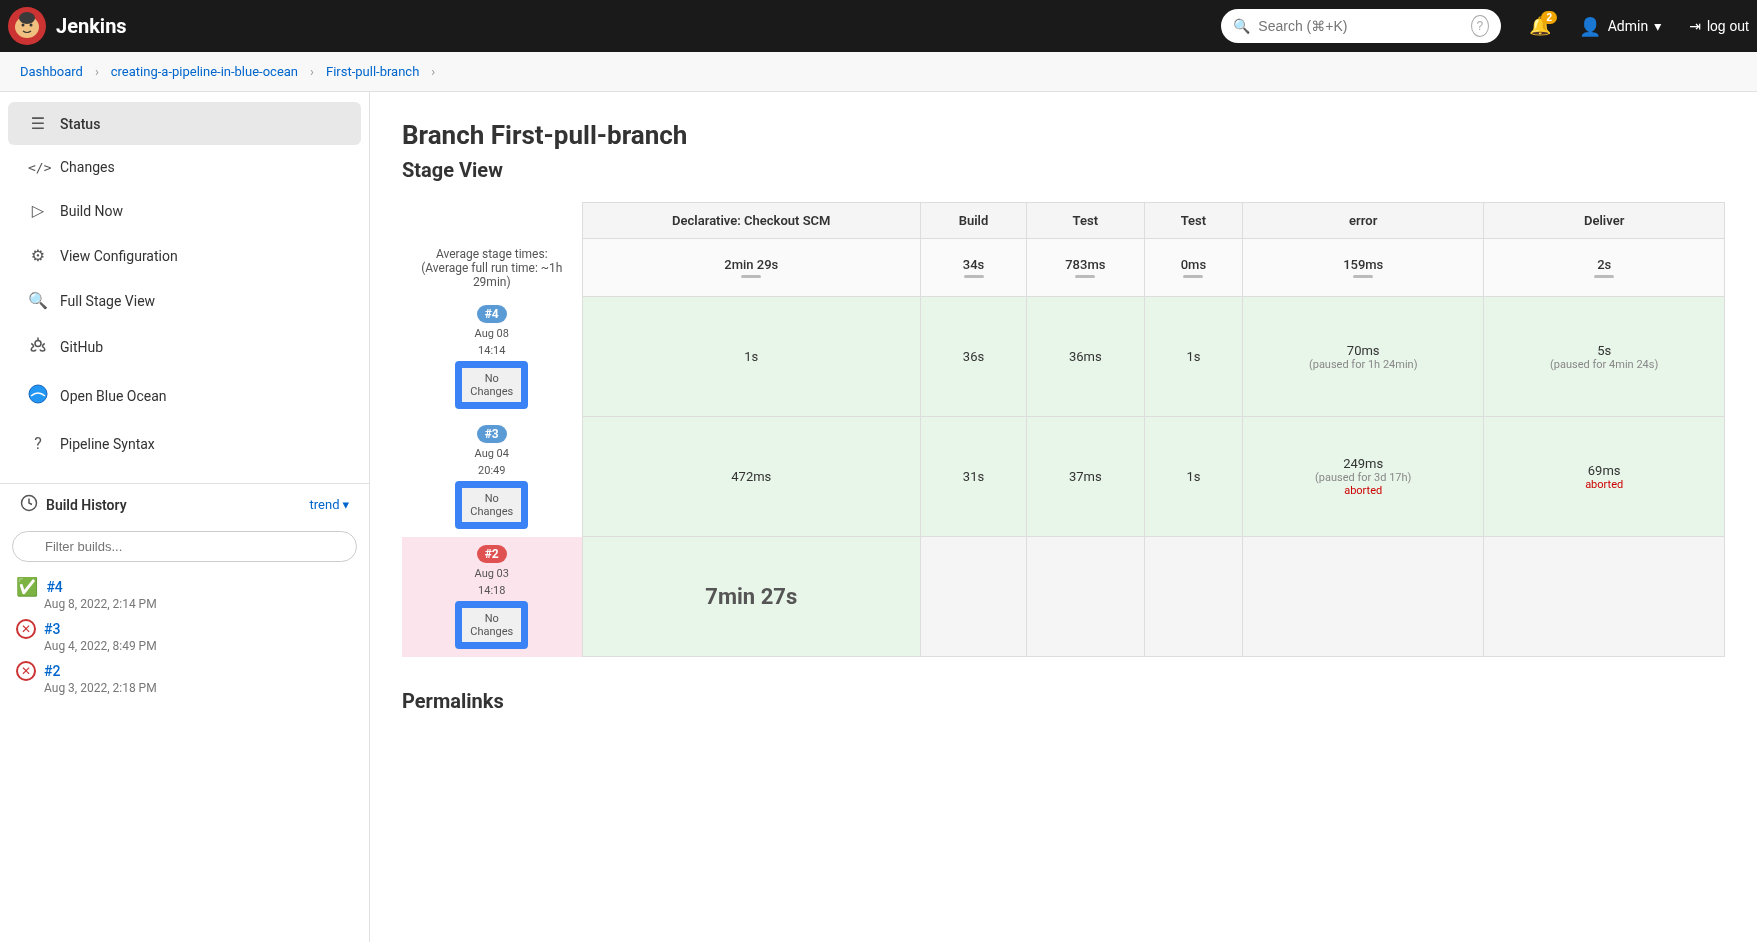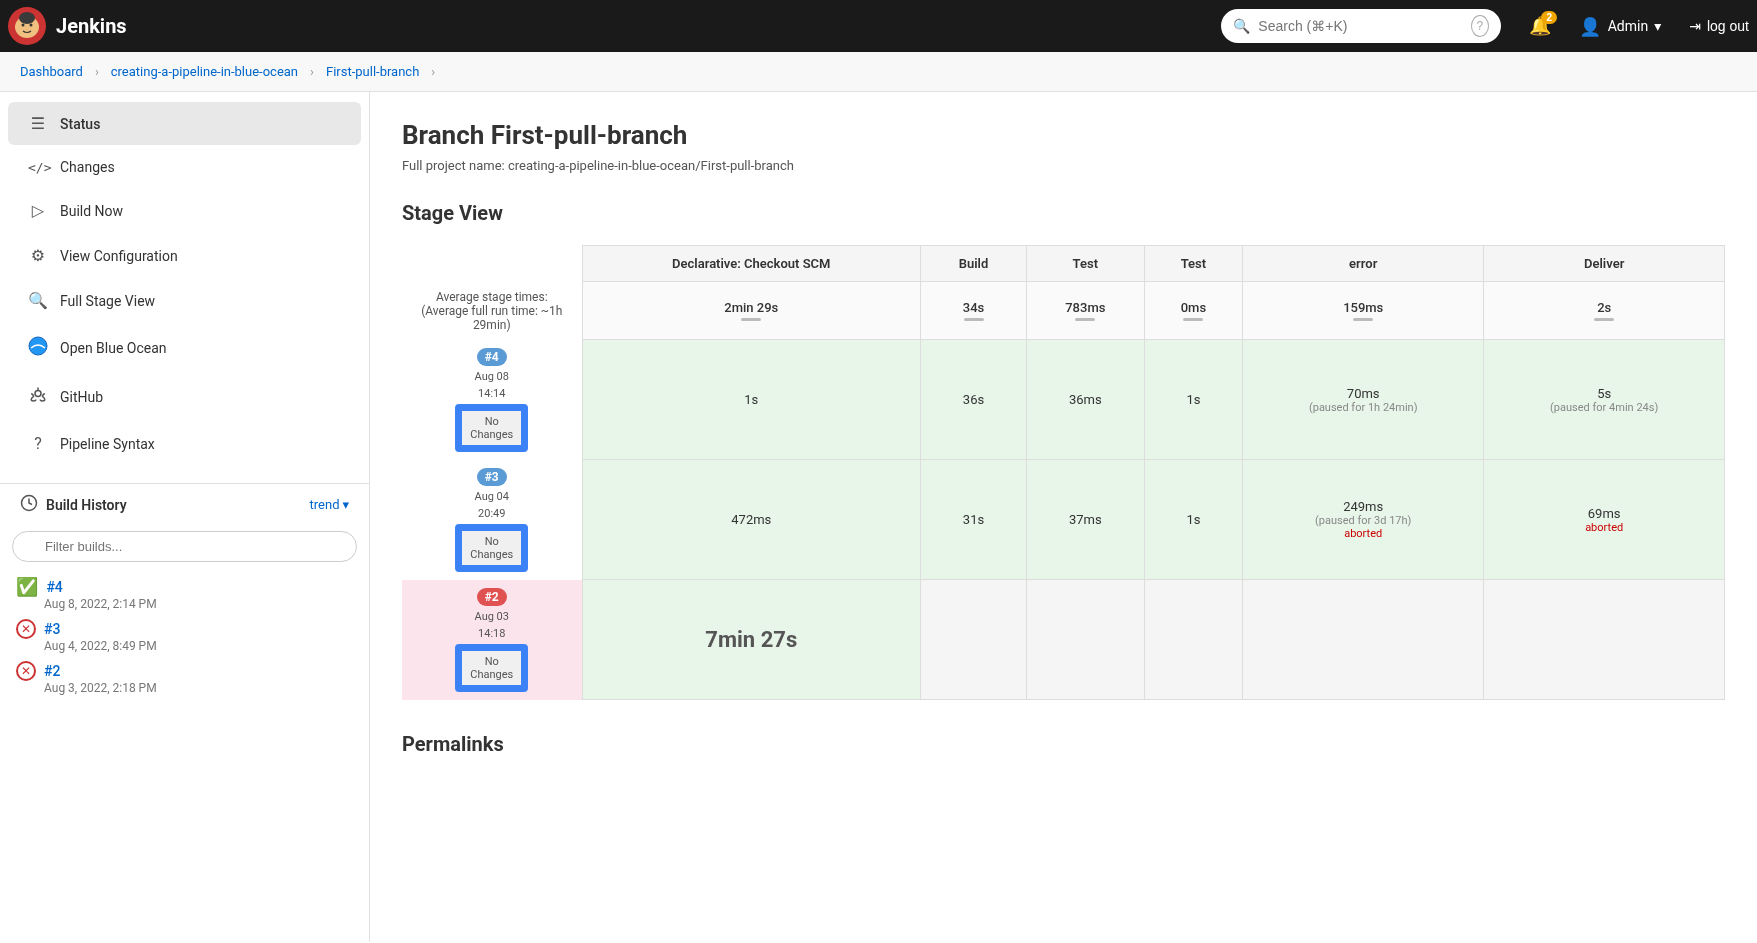--- a/index.html
+++ b/index.html
@@ -331,37 +331,37 @@
         <span>View Configuration</span>
       </div>
 
       <div class="sidebar-item">
         <span class="sidebar-item-icon">🔍</span>
         <span>Full Stage View</span>
       </div>
 
       <div class="sidebar-item">
         <span class="sidebar-item-icon">
-          <svg width="20" height="20" viewBox="0 0 20 20">
-              <circle cx="10" cy="10" r="9" fill="#2196F3" stroke="#1565C0" stroke-width="1"></circle>
-              <path d="M3 12 Q10 6 17 12" stroke="#fff" stroke-width="1.5" fill="none"></path>
-            </svg>
-        </span>
-        <span>Open Blue Ocean</span>
-      </div>
-
-      <div class="sidebar-item">
-        <span class="sidebar-item-icon">
           <svg width="18" height="18" viewBox="0 0 24 24" fill="none" stroke="#555" stroke-width="2">
               <path d="M9 18c0 1 -1 2 -3 2s-3-1-3-2c0-2 2-3 3-4 0-1-1-3-3-4m12 8c0 1 1 2 3 2s3-1 3-2c0-2-2-3-3-4 0-1 1-3 3-4"></path>
               <ellipse cx="12" cy="10" rx="4" ry="4"></ellipse>
               <path d="M12 6 V2"></path>
             </svg>
         </span>
         <span>GitHub</span>
+      </div>
+
+      <div class="sidebar-item">
+        <span class="sidebar-item-icon">
+          <svg width="20" height="20" viewBox="0 0 20 20">
+              <circle cx="10" cy="10" r="9" fill="#2196F3" stroke="#1565C0" stroke-width="1"></circle>
+              <path d="M3 12 Q10 6 17 12" stroke="#fff" stroke-width="1.5" fill="none"></path>
+            </svg>
+        </span>
+        <span>Open Blue Ocean</span>
       </div>
 
       <div class="sidebar-item">
         <span class="sidebar-item-icon">?</span>
         <span>Pipeline Syntax</span>
       </div>
     </nav>
 
     <div class="build-history-header">
       <span>
@@ -407,21 +407,20 @@
           <span style="color:#cc3333; font-size:18px; display:flex; align-items:center; border:2px solid #cc3333; border-radius:50%; width:20px; height:20px; justify-content:center; font-size:12px;">✕</span>
           <a href="#" class="build-link">#2</a>
         </div>
         <div class="build-date">Aug 3, 2022, 2:18 PM</div>
       </div>
     </div>
   </aside>
 
   <main class="main-content">
     <h1 class="page-title">Branch First-pull-branch</h1>
-    <p class="page-subtitle">Full project name: creating-a-pipeline-in-blue-ocean/First-pull-branch</p>
 
     <h2 class="section-title">Stage View</h2>
 
     <table class="stage-view-table">
       <thead>
         <tr>
           <th style="border:none; background:transparent; width:180px;"></th>
           <th>Declarative: Checkout SCM</th>
           <th>Build</th>
           <th>Test</th>

